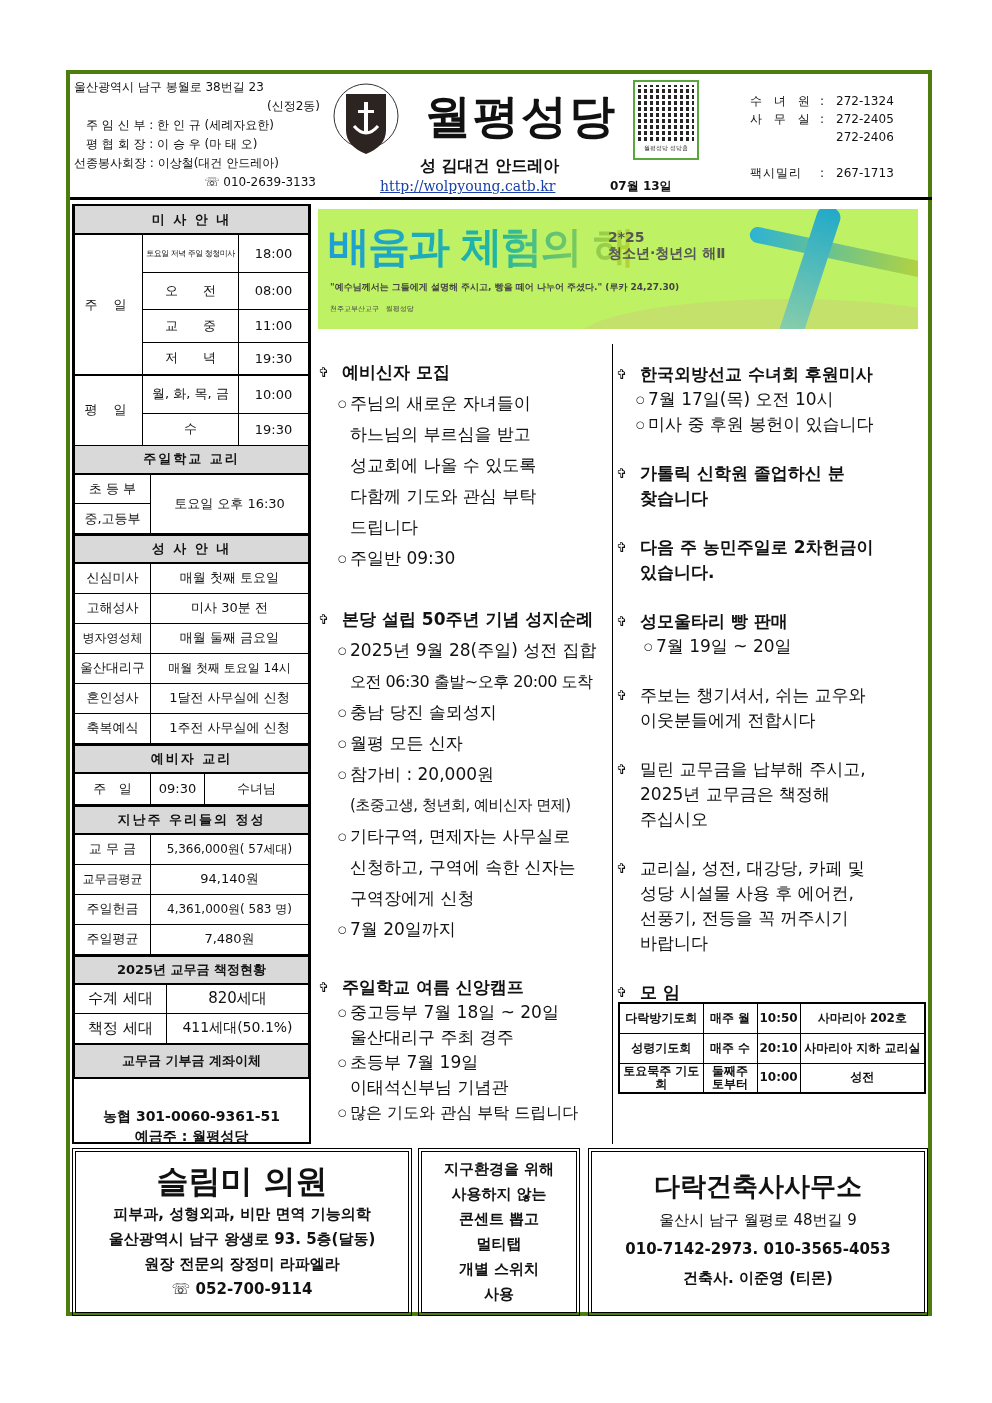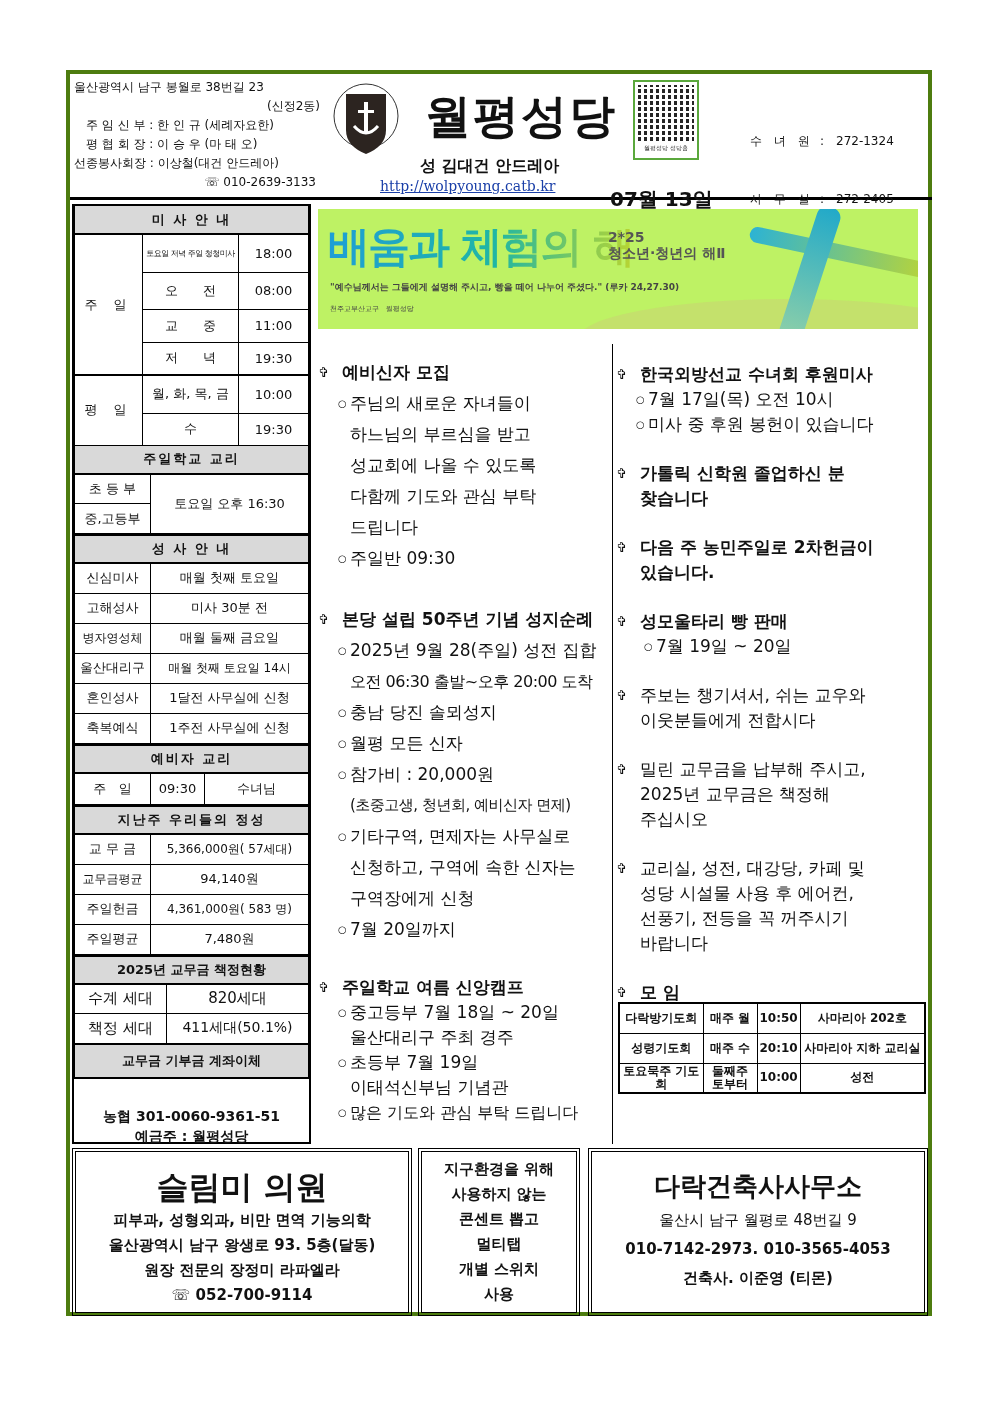--- a/index.html
+++ b/index.html
@@ -7,29 +7,29 @@
   .page { position: absolute; left: 66px; top: 70px; width: 866px; height: 1246px; border: 4px solid #4d7c0f; }
   
   .hdr { position: absolute; left: 0; top: 0; width: 862px; height: 126px; border-bottom: 3px solid #000; }
   .hdr-left { position: absolute; left: 4px; top: 4px; width: 250px; font-size: 12px; line-height: 19px; }
   .hdr-left div { white-space: nowrap; }
   .hdr-left .r { text-align: right; }
   .logo { position: absolute; left: 262px; top: 6px; width: 68px; height: 80px; }
   .title { position: absolute; left: 355px; top: 12px; font-size: 46px; font-weight: bold; letter-spacing: 2px; }
   .patron { position: absolute; left: 350px; top: 82px; font-size: 16px; font-weight: bold; }
   .url { position: absolute; left: 310px; top: 104px; font-family: "DejaVu Serif", serif; font-size: 14px; color: #1a3fa8; text-decoration: underline; }
-  .date { position: absolute; left: 540px; top: 112px; font-size: 20px; font-weight: bold; }
+  .date { position: absolute; left: 540px; top: 104px; font-size: 12px; font-weight: bold; }
   .qr { position: absolute; left: 563px; top: 6px; width: 66px; height: 80px; border: 2px solid #5aa83c; padding: 3px; }
   .qr-code { width: 56px; height: 56px; background:
       repeating-linear-gradient(90deg, #000 0 3px, #fff 3px 6px),
       #fff; opacity: .85; position: relative; }
   .qr-code::before { content:""; position:absolute; inset:0; background: repeating-linear-gradient(0deg, transparent 0 4px, #fff 4px 6px); }
   .qr-cap { font-size: 6px; text-align: center; margin-top: 3px; color: #333; }
   .hdr-right { position: absolute; left: 680px; top: 18px; width: 170px; font-size: 12px; line-height: 18px; }
-  .hdr-right .row { display: flex; margin-top: 40px; }
+  .hdr-right .row { display: flex; }
   .hdr-right .k { width: 70px; letter-spacing: 4px; }
   .hdr-right .c { width: 16px; }
   
   .side { position: absolute; left: 2px; top: 130px; width: 239px; height: 940px; border: 2px solid #000; }
   .side table { width: 100%; border-collapse: collapse; font-size: 13px; }
   .side td { border: 1px solid #000; text-align: center; height: 30px; padding: 0 2px; }
   .side .sec { background: #d9d9d9; font-weight: bold; height: 28px; border-top: 2px solid #000; border-bottom: 2px solid #000; letter-spacing: 2px; }
   .side .tiny { font-size: 8px; letter-spacing: -0.5px; }
   .acct { height: 94px; display: flex; flex-direction: column; justify-content: center; align-items: center; font-weight: bold; font-size: 14px; line-height: 20px; }
   
@@ -53,21 +53,21 @@
   .cont { padding-left: 32px; }
   .gap { height: 30px; }
   .col2 .gap { height: 24px; }
   .col2 .ntxt { padding-left: 24px; }
   .col2 .plain { display: flex; gap: 12px; }
   .meet { position: absolute; left: 548px; top: 928px; width: 308px; border-collapse: collapse; border: 2px solid #000; font-size: 12px; font-weight: bold; }
   .meet td { border: 1px solid #000; text-align: center; height: 30px; line-height: 13px; padding: 0 2px; }
   
   .ad { position: absolute; border: 3px double #000; border-width: 4px; border-style: double; text-align: center; font-weight: bold; }
   .ad1 { left: 2px; top: 1074px; width: 340px; height: 168px; }
-  .ad1 .name { font-size: 32px; margin-top: 14px; line-height: 42px; }
+  .ad1 .name { font-size: 32px; margin-top: 8px; line-height: 42px; }
   .ad1 .ln { font-size: 15px; line-height: 25px; }
   .ad2 { left: 348px; top: 1074px; width: 162px; height: 168px; font-size: 15px; line-height: 25px; padding-top: 5px; }
   .ad3 { left: 518px; top: 1074px; width: 340px; height: 168px; }
   .ad3 .name { font-size: 26px; margin-top: 14px; line-height: 40px; }
   .ad3 .ln { font-size: 15px; line-height: 29px; }
   .ad3 .ln.n { font-weight: normal; }
 </style>
 </head>
 <body>
 

